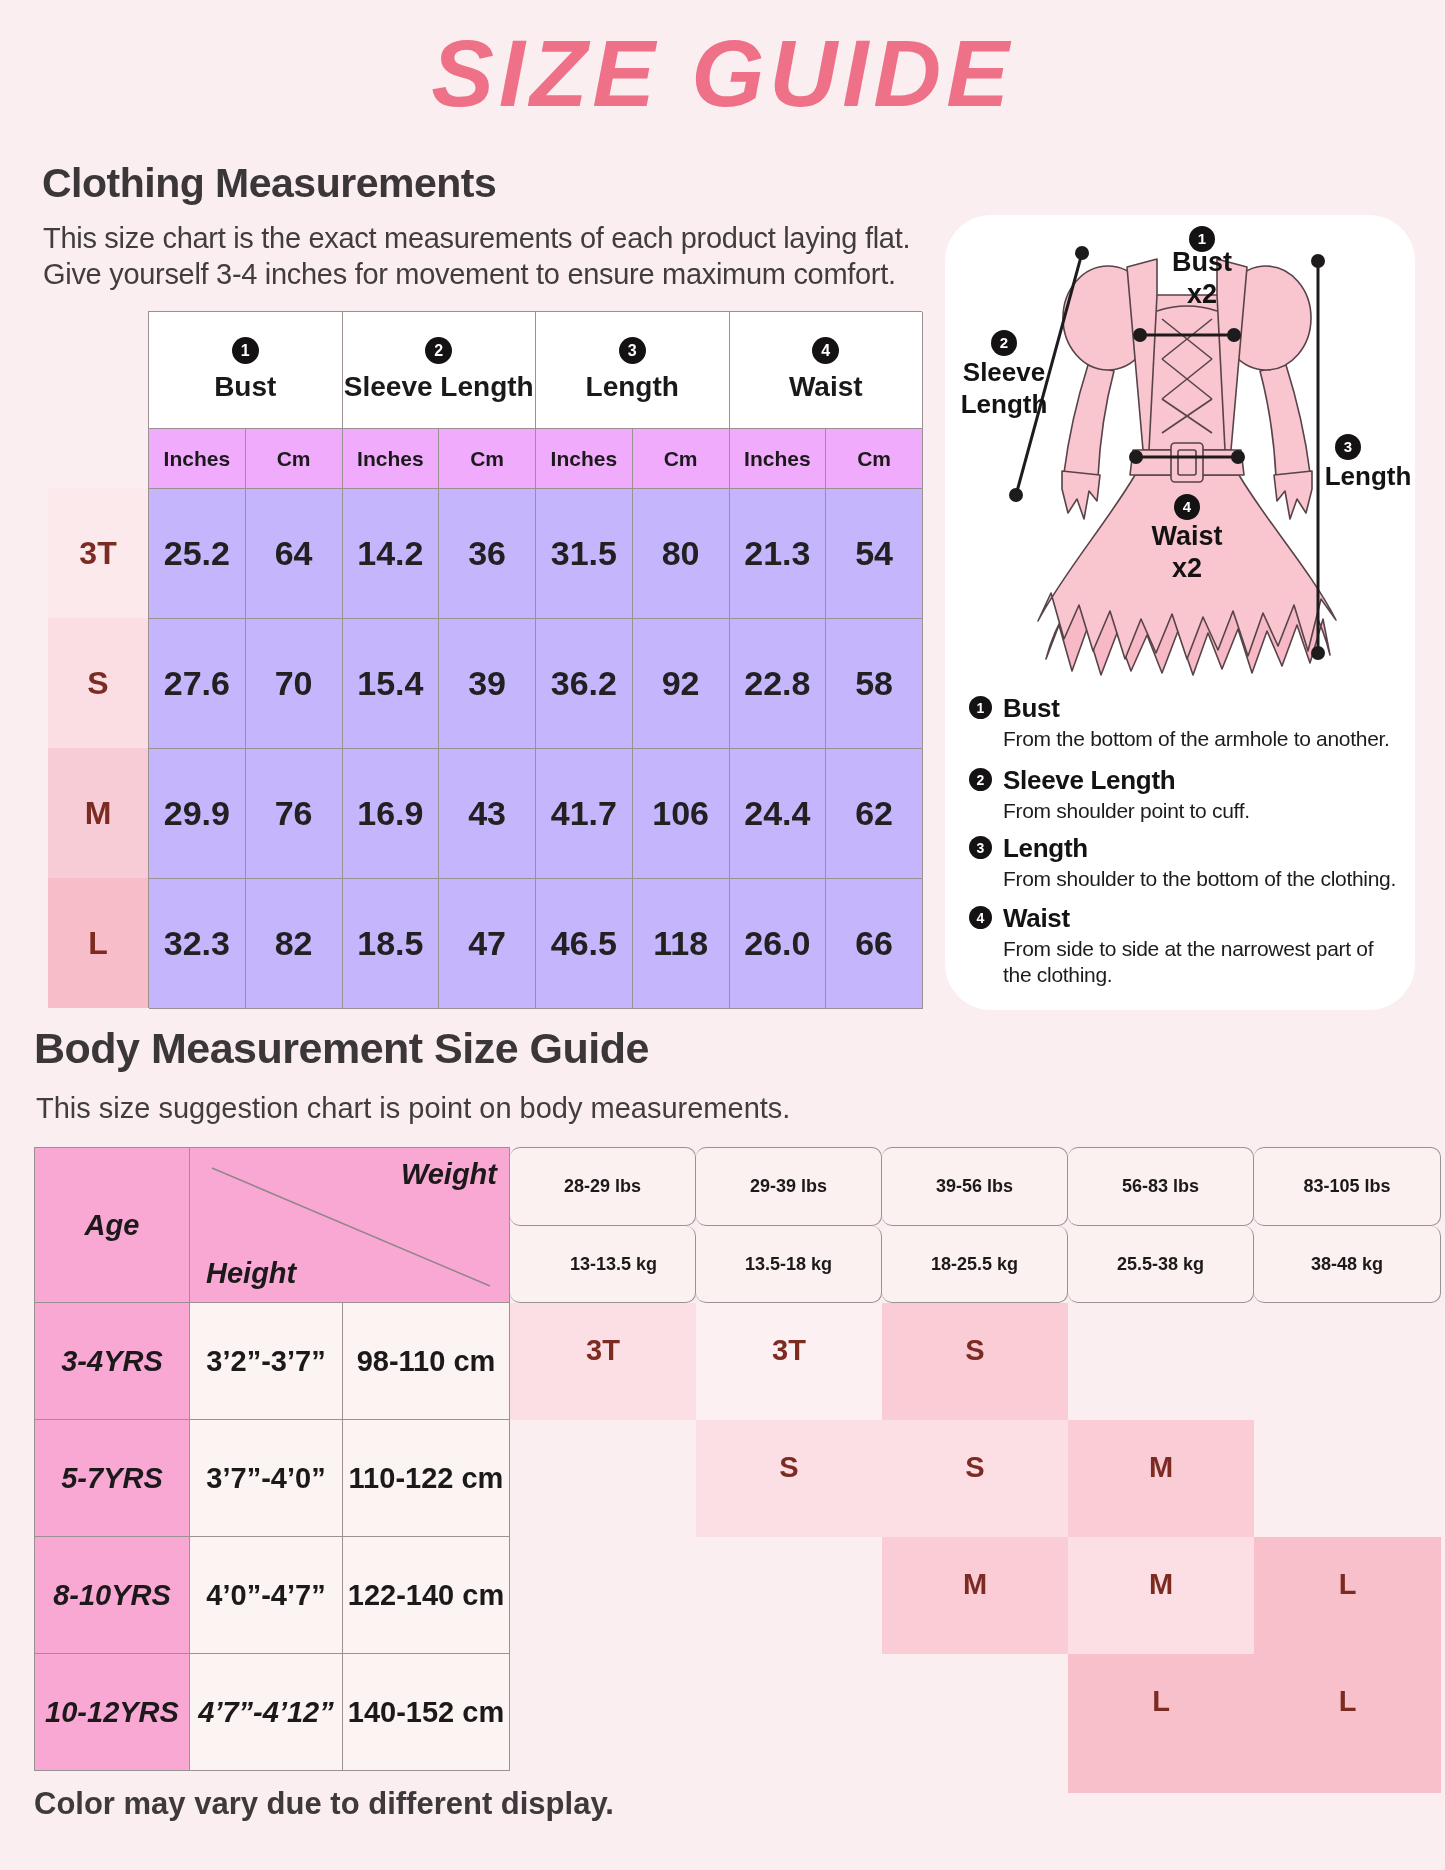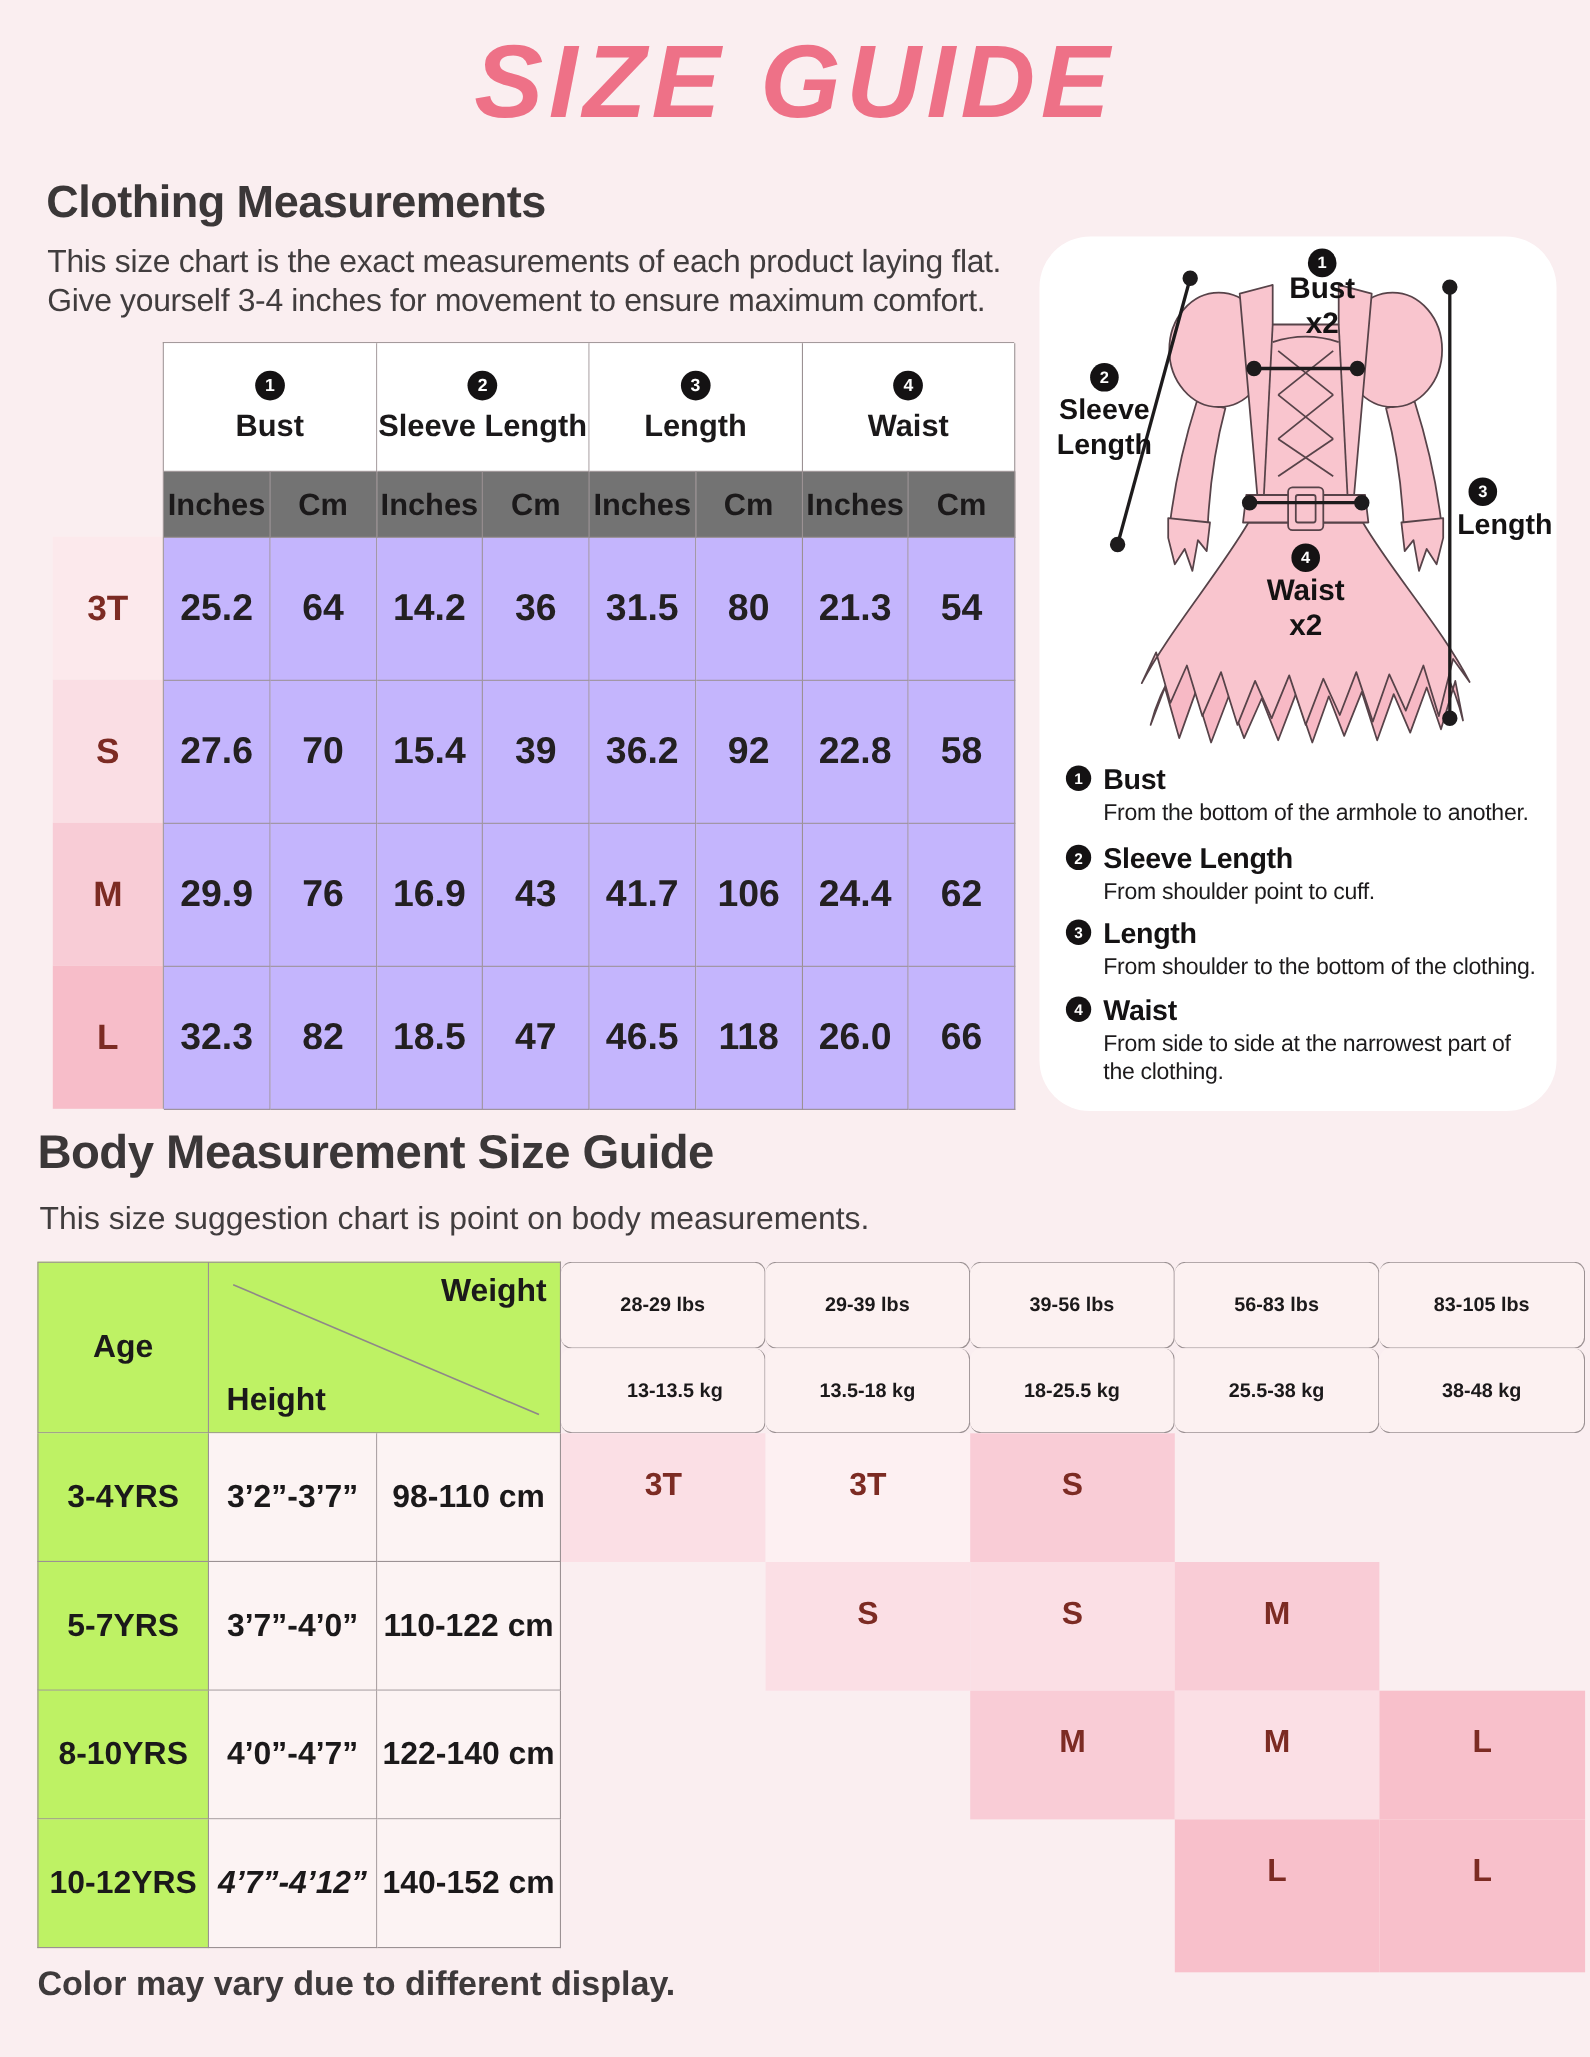--- a/index.html
+++ b/index.html
@@ -32,21 +32,21 @@
     border-top:1.5px solid #9b9193;border-left:1.5px solid #9b9193;
     box-sizing:border-box;
   }
   .ct-cell{
     border-right:1.5px solid #9b9193;border-bottom:1.5px solid #9b9193;
     display:flex;align-items:center;justify-content:center;
     box-sizing:border-box;
   }
   .ct-group{grid-column:span 2;background:#fff;flex-direction:column;gap:7px;}
   .ct-group-label{font-size:28px;font-weight:bold;color:#1b191a;}
-  .ct-unit{background:#737373;font-size:28px;font-weight:bold;color:#1b191a;}
+  .ct-unit{background:#f0abfc;font-size:21px;font-weight:bold;color:#1b191a;}
   .ct-val{background:#c4b5fd;font-size:34px;font-weight:bold;color:#232021;}
   .numcircle{
     width:27px;height:27px;border-radius:50%;background:#141213;color:#fff;
     display:flex;align-items:center;justify-content:center;
     font-size:16px;font-weight:bold;
   }
   .ct-size{
     left:48px;width:100px;height:130px;
     display:flex;align-items:center;justify-content:center;
     font-size:32px;font-weight:bold;color:#7c2b23;
@@ -73,21 +73,21 @@
   
   .bc{
     position:absolute;box-sizing:border-box;
     border-right:1.5px solid #9b9193;border-bottom:1.5px solid #9b9193;
     display:flex;align-items:center;justify-content:center;
   }
   .bt{border-top:1.5px solid #9b9193;}
   .bl{border-left:1.5px solid #9b9193;}
   .bh-text{font-size:29px;font-weight:bold;color:#1b191a;}
   .bw-text{font-size:18px;font-weight:bold;color:#1b191a;border-radius:10px;}
-  .bg-white{background:#bef264;}
+  .bg-white{background:#f9a8d4;font-style:italic;}
   .bg-faint{background:#fcf1f1;}
   .bg-hcol{background:#fcf3f3;}
   .stair{
     position:absolute;display:flex;align-items:center;justify-content:center;
     font-size:29px;font-weight:bold;color:#7c2b23;padding-bottom:22px;box-sizing:border-box;
   }
   .tone1{background:#fdf0f2;}
   .tone2{background:#fbdfe5;}
   .tone3{background:#f9ccd6;}
   .tone4{background:#f8c0cb;}

